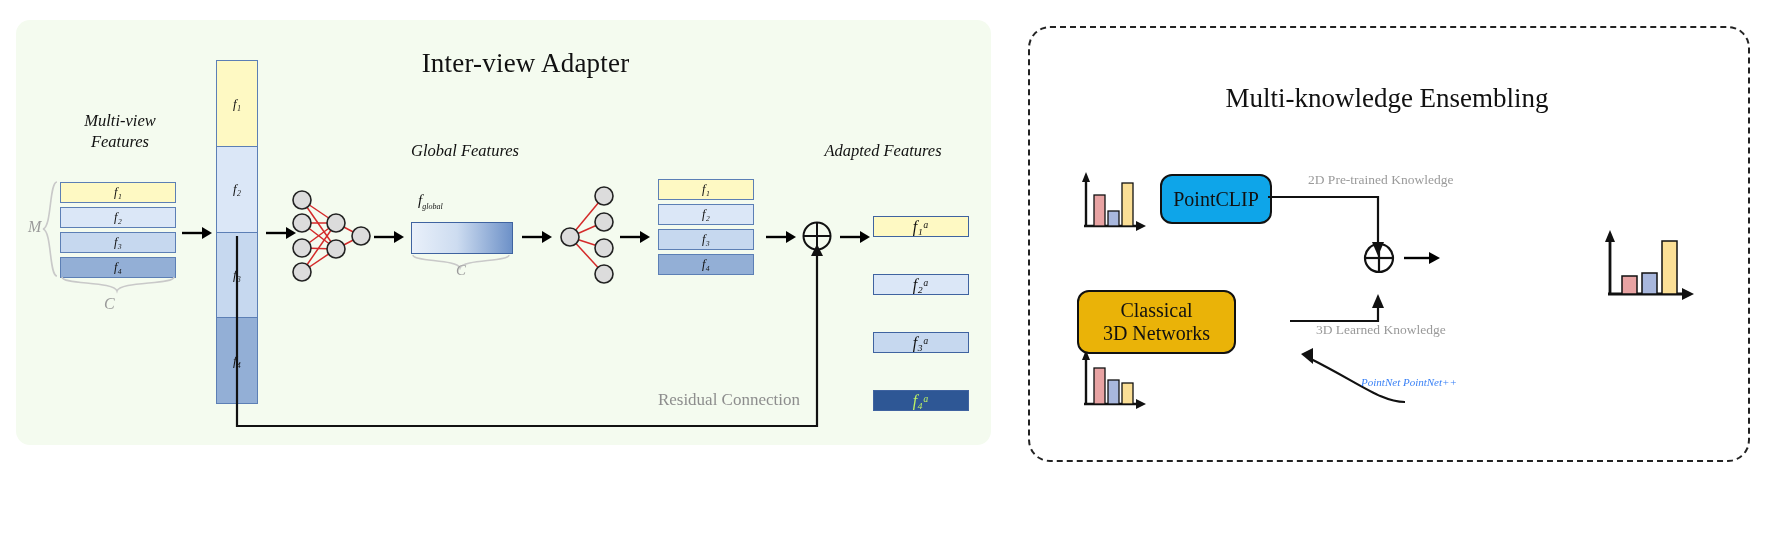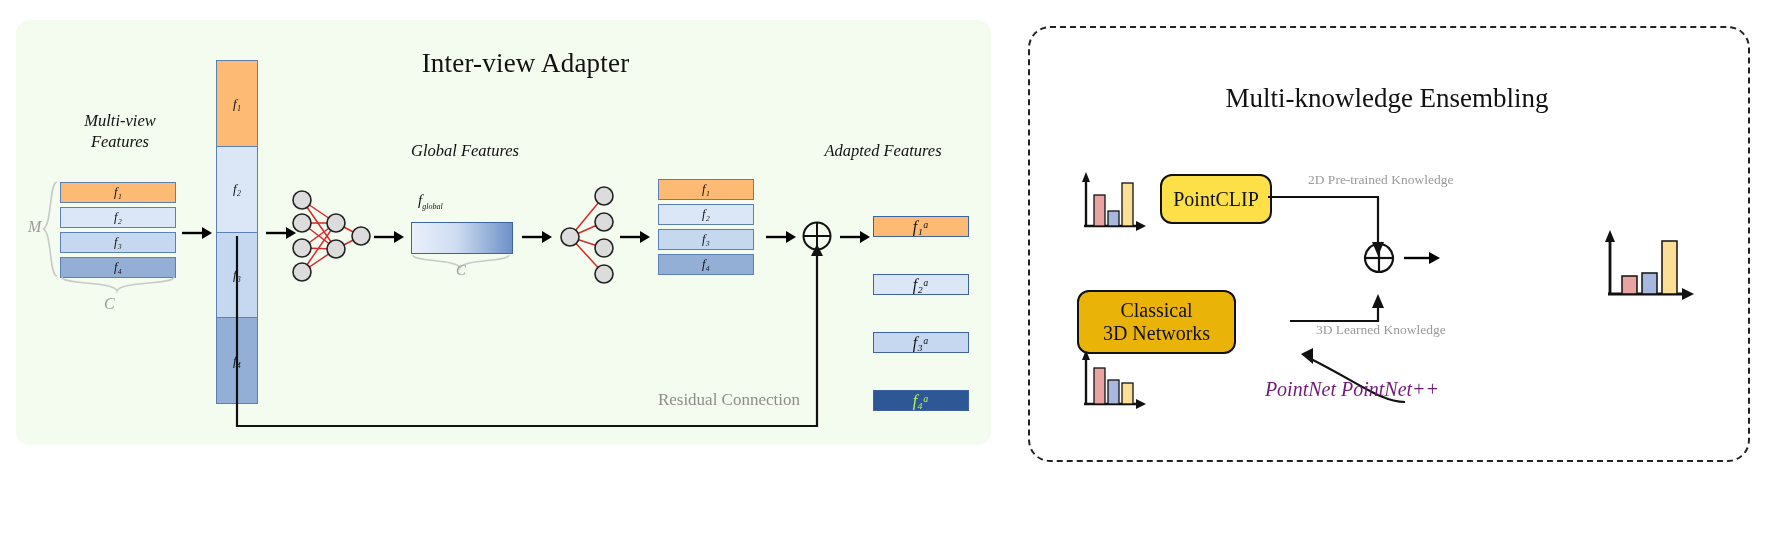--- a/index.html
+++ b/index.html
@@ -23,21 +23,21 @@
 
   
   #mv-label{ left:40px; top:110px; width:160px; }
   #mv-stack{ left:60px; top:182px; width:116px; }
   .mvrow{
     height:19px; margin-bottom:4px; border:1.2px solid #5c7fb5;
     display:flex; align-items:center; justify-content:center;
     font-style:italic; font-size:12.5px; color:#111;
   }
   .mvrow:last-child{margin-bottom:0;}
-  .b1{background:#fdba74;}
+  .b1{background:#fef9c3;}
   .b2{background:#dbe7f7;}
   .b3{background:#c6d8ef;}
   .b4{background:#93afd6;}
   #m-letter{ left:28px; top:218px; font-style:italic; font-size:16px; color:#9a9a9a;}
   #c-letter{ left:104px; top:295px; font-style:italic; font-size:16px; color:#9a9a9a;}
 
   
   #vbar{ left:216px; top:60px; width:42px; height:347px; }
   .vcell{ box-sizing:border-box; border:1.2px solid #5c7fb5; width:100%;
           display:flex; align-items:center; justify-content:center;
@@ -84,30 +84,30 @@
   }
   #ensemble-title{ left:1028px; top:83px; width:718px; text-align:center;
                    font-size:27px; color:#111; }
 
   .rbox{
     position:absolute; border:2.2px solid #111; border-radius:12px;
     display:flex; flex-direction:column; align-items:center; justify-content:center;
     font-size:20px; color:#111; line-height:1.15; text-align:center;
   }
   #pointclip-box{ left:1160px; top:174px; width:108px; height:46px;
-                  background:#fde047; }
+                  background:#0ea5e9; }
   #classical-box{ left:1077px; top:290px; width:155px; height:60px;
                   background:#eab308; }
 
   .edge-label{ font-size:13.5px; color:#9a9a9a; position:absolute; }
   #lbl-2d{ left:1308px; top:172px; }
   #lbl-3d{ left:1316px; top:322px; }
 
-  #netnames{ left:1257px; top:375px; width:190px; text-align:center;
-             font-style:italic; font-size:20px; color:#701a75; line-height:1.45;}
+  #netnames{ left:1314px; top:375px; width:190px; text-align:center;
+             font-style:italic; font-size:11px; color:#3b82f6; line-height:1.45;}
 </style>
 </head>
 <body>
 
 <div class="abs" id="adapter-panel"></div>
 
 <div class="abs" id="adapter-title">Inter-view Adapter</div>
 
 <div class="abs section-label" id="mv-label">
   <div>Multi-view</div>

